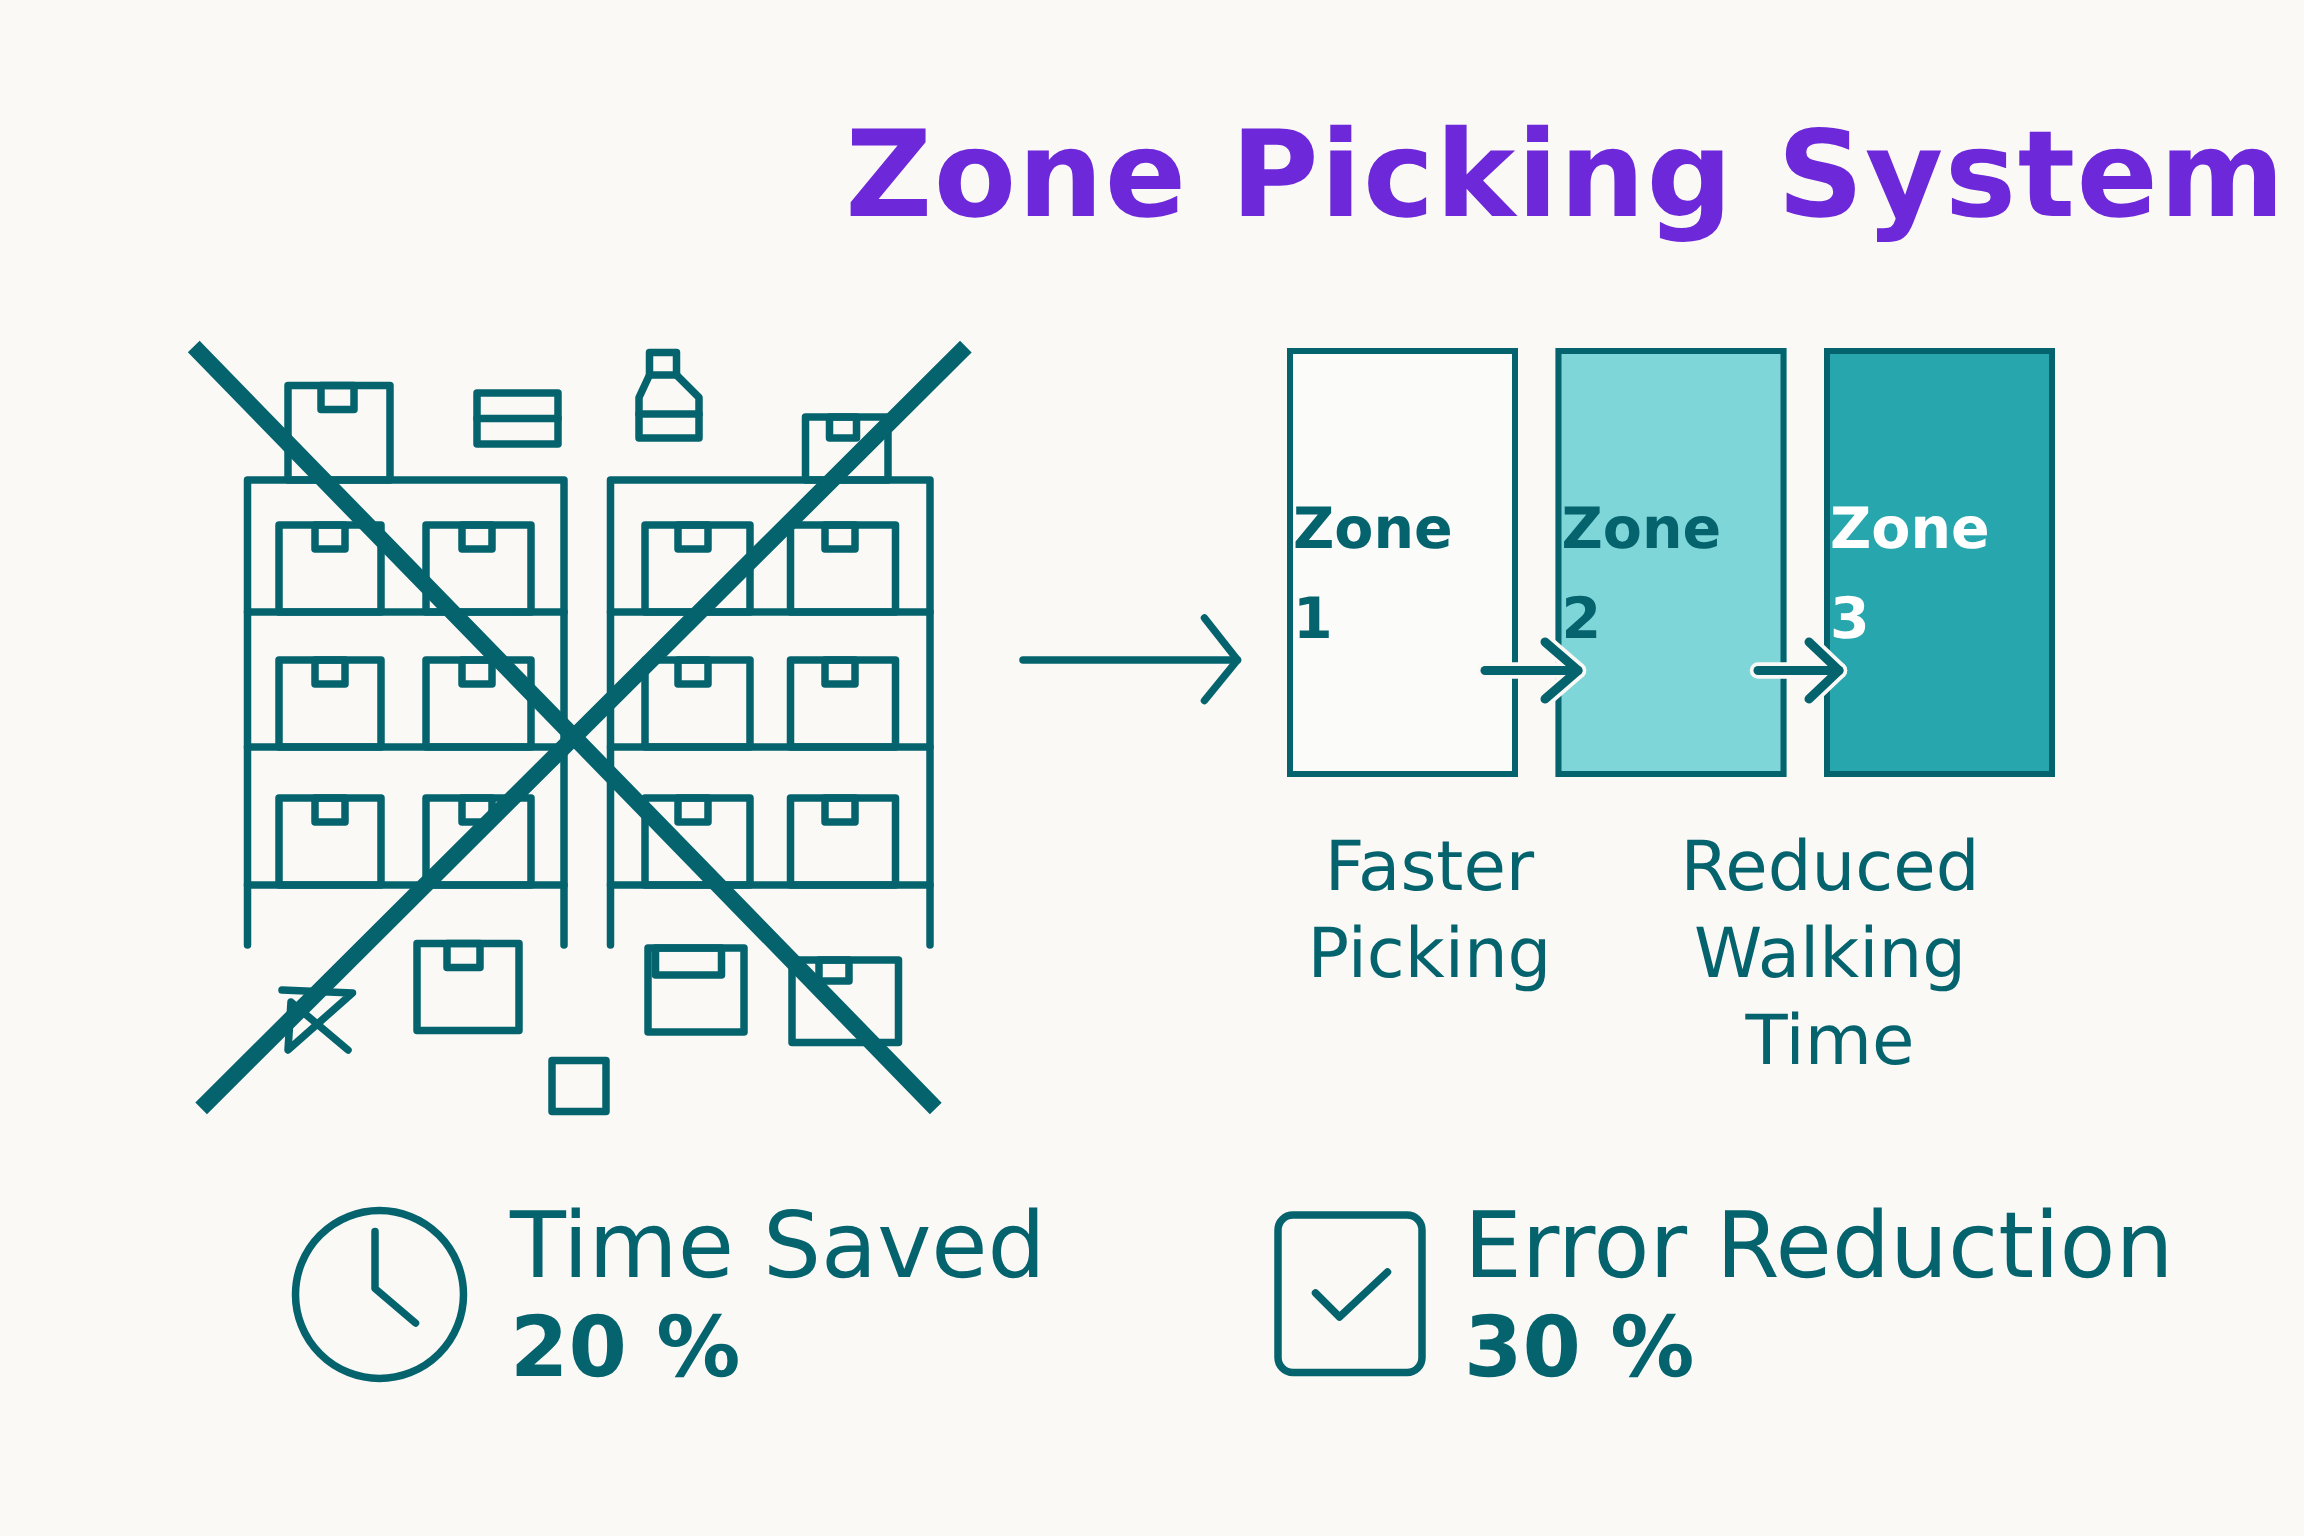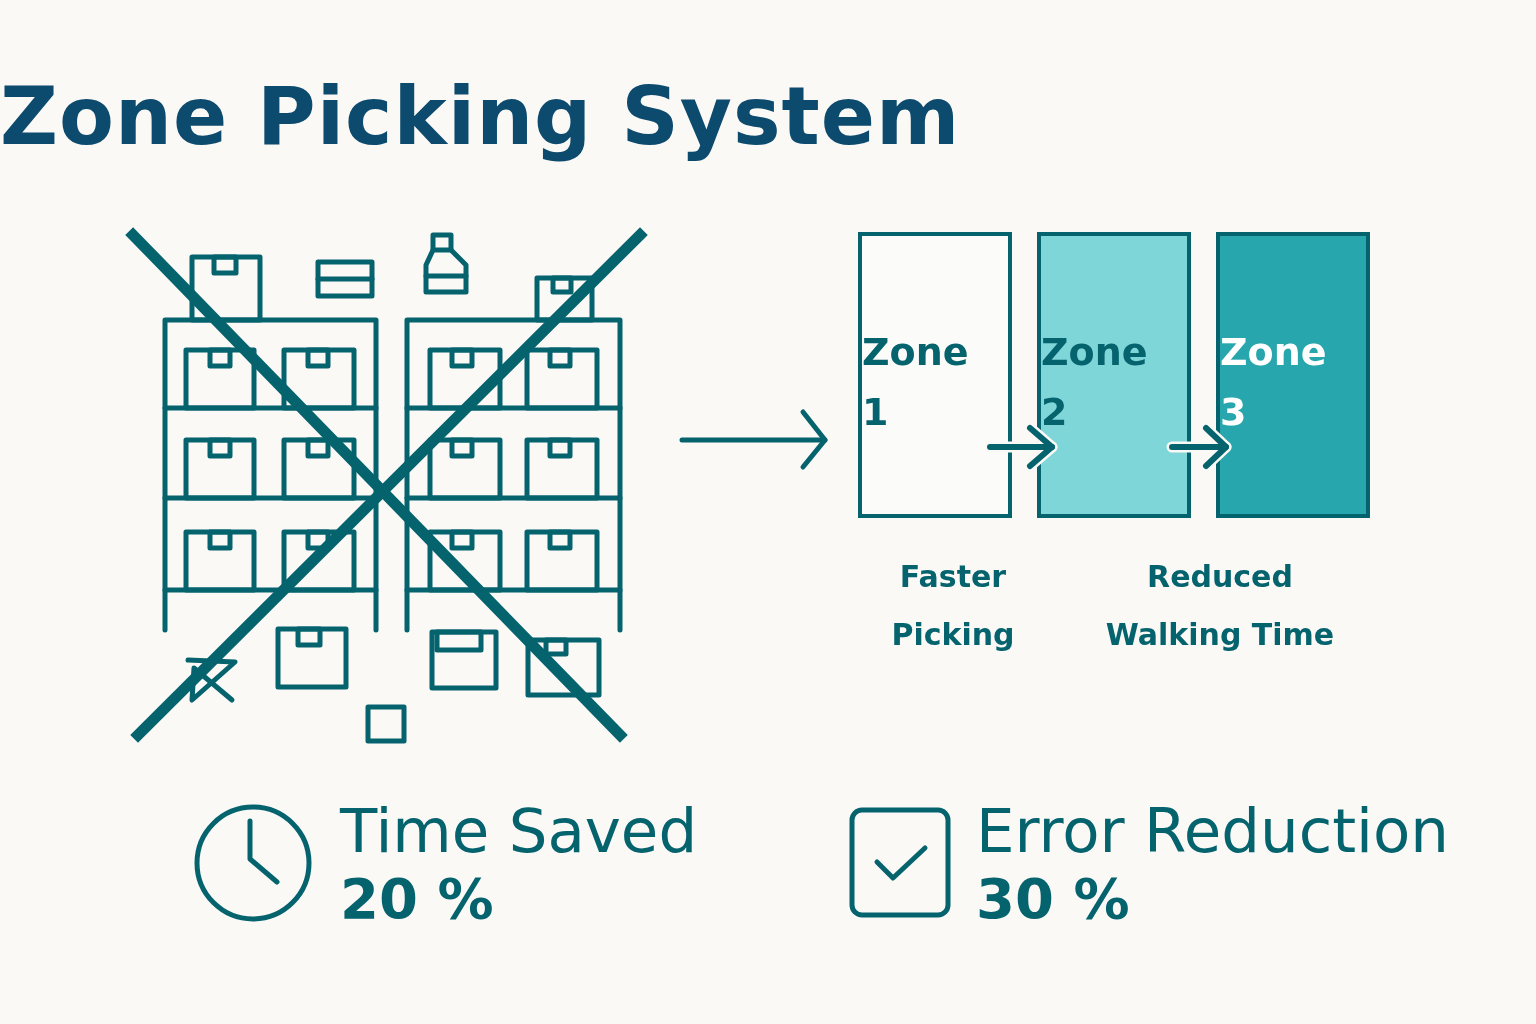--- a/index.html
+++ b/index.html
@@ -1,23 +1,23 @@
 <!DOCTYPE html>
 <html><head>
 <meta charset="utf-8">
 <style>
   html, body { margin:0; padding:0; }
   body { width:1536px; height:1024px; background:#faf9f6; position:relative; overflow:hidden;
          font-family:"DejaVu Sans", "Liberation Sans", sans-serif; color:#05636e; }
-  .title { position:absolute; left:0; top:70px; width:1512px; text-align:left;
-           font-size:80px; font-weight:bold; letter-spacing:1px; color:#0c4a6e; }
+  .title { position:absolute; left:0; top:70px; width:1512px; text-align:right;
+           font-size:80px; font-weight:bold; letter-spacing:1px; color:#6d28d9;padding-left:12px; }
   svg { position:absolute; left:0; top:0; }
   .zone { position:absolute; box-sizing:border-box; border:4px solid #05636e; width:154px; height:286px; top:232px; }
   .zone-label { position:absolute; left:0; width:100%; text-align:left; font-weight:bold; font-size:38px; line-height:60px; top:86px; }
-  .benefit { position:absolute; text-align:center; font-size:30px; font-weight:bold; line-height:58px; }
+  .benefit { position:absolute; text-align:center; font-size:46px; font-weight:normal; line-height:58px; }
   .metric-title { position:absolute; font-size:61px; line-height:54px; }
   .metric-value { position:absolute; font-size:56px; font-weight:bold; line-height:54px; }
 </style>
 </head>
 <body>
 
 <div class="title">Zone Picking System</div>
 
 <svg width="1536" height="1024" viewBox="0 0 1536 1024" fill="none" stroke="#05636e" stroke-width="5" stroke-linejoin="round" stroke-linecap="round">
   <g>

